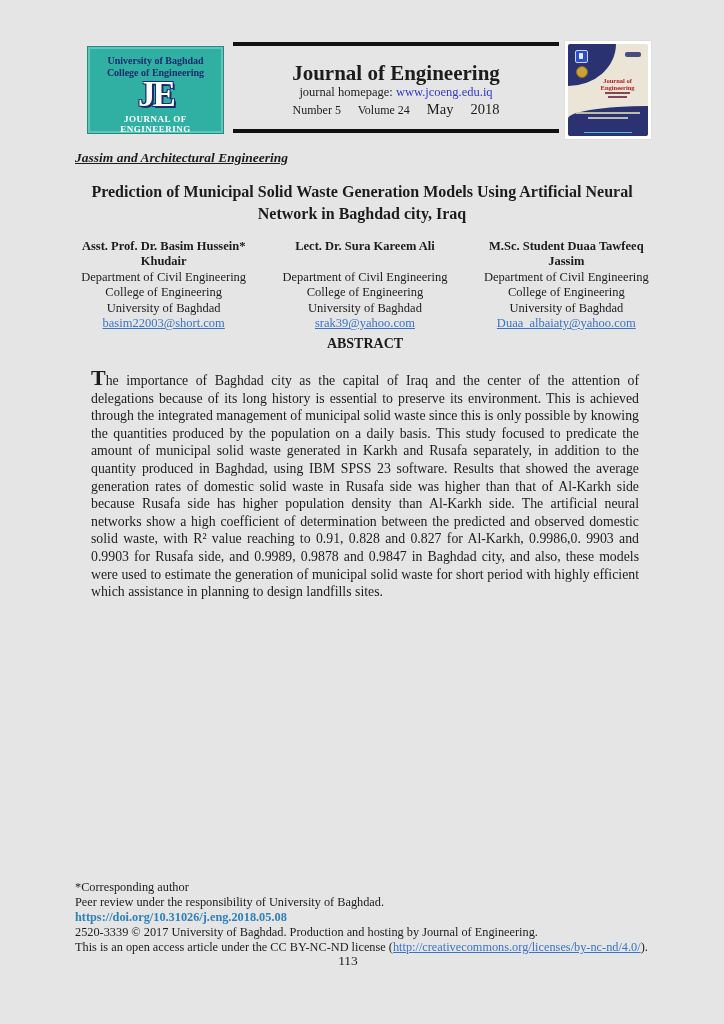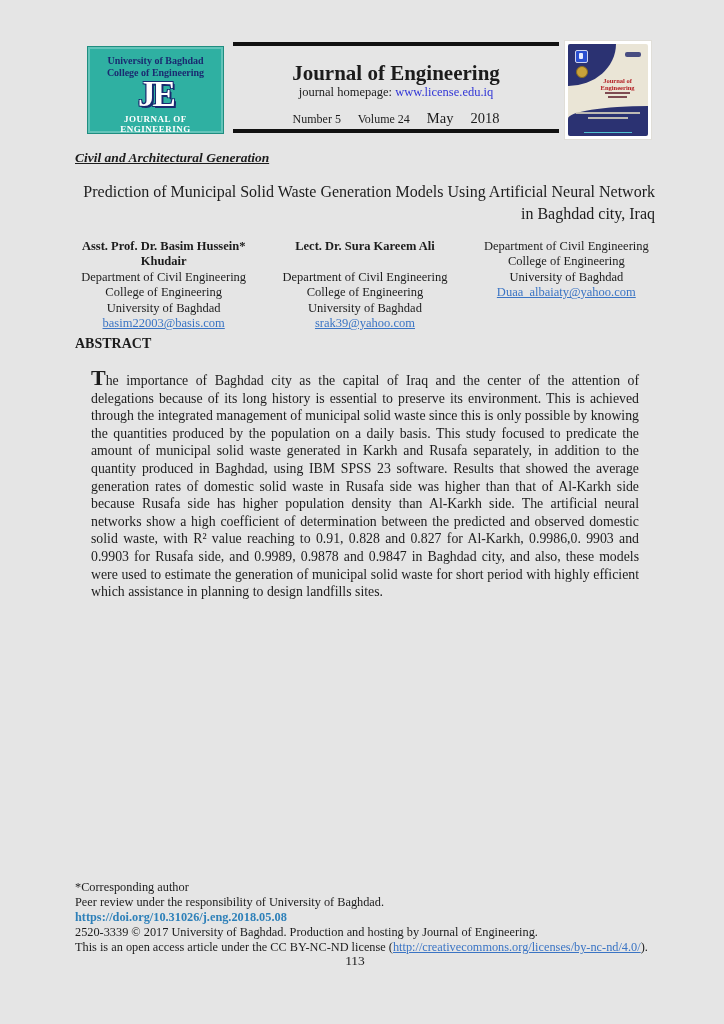--- a/index.html
+++ b/index.html
@@ -22,21 +22,21 @@
   }
   .logo-bottom { color:#ffffff; font-weight:bold; font-size:9px; letter-spacing:0.5px; margin-top:3px; }
 
   .header-center {
     position:absolute; left:233px; top:42px; width:326px; height:91px; box-sizing:border-box;
     border-top:4px solid #111; border-bottom:4px solid #111; text-align:center;
   }
   .journal-title { font-size:21px; font-weight:bold; margin-top:16px; line-height:22px; }
   .homepage-line { font-size:12.5px; margin-top:1px; }
   .homepage-link { color:#3136d6; cursor:pointer; }
-  .issue-line { font-size:12px; margin-top:10px; }
+  .issue-line { font-size:12px; margin-top:1px; }
   .issue-line .sp { display:inline-block; width:14px; }
   .issue-big { font-size:14.5px; }
 
   .cover-right {
     position:absolute; left:564px; top:40px; width:88px; height:100px; box-sizing:border-box;
     background:#ffffff; border:1px solid #e0ded8; padding:3px;
   }
   .cover { position:relative; width:100%; height:100%; background:#eae5d6; overflow:hidden; border-radius:2px; }
   .cover-topleft { position:absolute; left:0; top:0; width:60%; height:46%; background:#2b3272; border-bottom-right-radius:100% 100%; }
   .cover-band { position:absolute; left:0; bottom:0; width:100%; height:33%; background:#2b3272; border-top-left-radius:100% 42%; }
@@ -44,59 +44,59 @@
   .emblem-square:after { content:""; position:absolute; left:3px; top:2px; width:4px; height:6px; background:#e8ecff; border-radius:1px; }
   .emblem-seal { position:absolute; left:8px; top:22px; width:10px; height:10px; background:#c9a23a; border-radius:50%; border:1px solid #8a6d1f; }
   .emblem-topright { position:absolute; right:7px; top:8px; width:16px; height:5px; background:#2b3272; border-radius:2px; opacity:0.85; }
   .cover-title { position:absolute; top:36%; left:26%; width:72%; color:#b32025; font-weight:bold; font-size:6.5px; line-height:7px; text-align:center; }
   .cover-sub { position:absolute; left:46%; width:32%; height:2px; background:#7d4a52; }
   .cover-foot { position:absolute; left:10%; width:80%; height:2px; background:#d8d2be; opacity:0.85; }
   .cover-footline-teal { position:absolute; left:20%; bottom:3px; width:60%; height:1px; background:#4fc2cf; }
 
   
   .section-label { position:absolute; left:75px; top:150px; font-size:13.5px; font-weight:bold; font-style:italic; text-decoration:underline; }
-  .paper-title { position:absolute; left:69px; top:181px; width:586px; text-align:right; font-weight:normal; font-size:16px; line-height:22px; }
+  .paper-title { position:absolute; left:69px; top:181px; width:586px; text-align:center; font-weight:bold; font-size:16px; line-height:22px; }
 
   .authors { position:absolute; left:75px; top:239px; width:580px; display:flex;gap:24px; }
   .author-col { flex:1; text-align:center; font-size:12.5px; line-height:15.4px; }
   .author-name { font-weight:bold; height:31px; overflow:hidden; }
   .author-email { color:#3a74c4; text-decoration:underline; cursor:pointer; }
 
-  .abstract-heading { position:absolute; left:75px; top:336px; width:580px; font-weight:bold; font-size:14px; }
+  .abstract-heading { position:absolute; left:75px; top:336px; width:580px; text-align:center; font-weight:bold; font-size:14px; }
   .abstract-body { position:absolute; left:75px; top:353px; width:580px; font-size:13.8px; line-height:17.6px; text-align:justify; }
   .abstract-text { margin:16px; }
   .abstract-text::first-letter { font-size:22px; font-weight:bold; }
   .keywords { margin:0; text-align:left; }
   .kw-label { font-weight:bold; }
 
   
   .footer { position:absolute; left:75px; top:880px; width:600px; font-size:12.3px; line-height:15px; }
   .footer-line { white-space:nowrap; }
   .doi-link { color:#2e80b9; cursor:pointer;font-weight:bold; }
   .license-link { color:#3a74c4; text-decoration:underline; cursor:pointer; }
-  .page-number { position:absolute; left:65px; top:953px; width:580px; text-align:center; font-size:13.5px; }
+  .page-number { position:absolute; left:58px; top:953px; width:580px; text-align:center; font-size:13.5px; }
 </style>
 </head>
 <body>
 
 <div class="page">
 
   <div class="logo-left">
     <div class="logo-top">
       <div>University of Baghdad</div>
       <div>College of Engineering</div>
     </div>
     <div class="logo-je">JE</div>
     <div class="logo-bottom">JOURNAL OF ENGINEERING</div>
   </div>
 
   <div class="header-center">
     <div class="journal-title">Journal of Engineering</div>
     <div class="homepage-line">
-      <span>journal homepage: </span><span class="homepage-link">www.license.edu.iq</span>
+      <span>journal homepage: </span><span class="homepage-link">www.jcoeng.edu.iq</span>
     </div>
     <div class="issue-line">
       <span>Number 5</span><span class="sp"></span>
       <span>Volume 24</span><span class="sp"></span>
       <span class="issue-big">May</span><span class="sp"></span>
       <span class="issue-big">2018</span>
     </div>
   </div>
 
   <div class="cover-right">
@@ -108,45 +108,49 @@
       <div class="emblem-topright"></div>
       <div class="cover-title">Journal of Engineering</div>
       <div class="cover-sub" style="top:52%;"></div>
       <div class="cover-sub" style="top:56%; width:24%; left:50%;"></div>
       <div class="cover-foot" style="bottom:22px;"></div>
       <div class="cover-foot" style="bottom:17px; left:25%; width:50%;"></div>
       <div class="cover-footline-teal"></div>
     </div>
   </div>
 
-  <div class="section-label">Civil and Architectural Generation</div>
+  <div class="section-label">Jassim and Architectural Engineering</div>
   <div class="paper-title">Prediction of Municipal Solid Waste Generation Models Using Artificial Neural Network in Baghdad city, Iraq</div>
 
   <div class="authors">
     <div class="author-col">
       <div class="author-name">
         <div>Asst. Prof. Dr. Basim Hussein*</div>
         <div>Khudair</div>
       </div>
       <div>Department of Civil Engineering</div>
       <div>College of Engineering</div>
       <div>University of Baghdad</div>
-      <div><span class="author-email">basim22003@basis.com</span></div>
+      <div><span class="author-email">basim22003@short.com</span></div>
     </div>
     <div class="author-col">
       <div class="author-name">
         <div>Lect. Dr. Sura Kareem Ali</div>
         <div></div>
       </div>
       <div>Department of Civil Engineering</div>
       <div>College of Engineering</div>
       <div>University of Baghdad</div>
       <div><span class="author-email">srak39@yahoo.com</span></div>
     </div>
     <div class="author-col">
+      <div class="author-name">
+        <div>M.Sc. Student Duaa Tawfeeq</div>
+        <div>Jassim</div>
+      </div>
       <div>Department of Civil Engineering</div>
       <div>College of Engineering</div>
       <div>University of Baghdad</div>
       <div><span class="author-email">Duaa_albaiaty@yahoo.com</span></div>
     </div>
   </div>
 
   <div class="abstract-heading">ABSTRACT</div>
   <div class="abstract-body">
     <p class="abstract-text">The importance of Baghdad city as the capital of Iraq and the center of the attention of delegations because of its long history is essential to preserve its environment. This is achieved through the integrated management of municipal solid waste since this is only possible by knowing the quantities produced by the population on a daily basis. This study focused to predicate the amount of municipal solid waste generated in Karkh and Rusafa separately, in addition to the quantity produced in Baghdad, using IBM SPSS 23 software. Results that showed the average generation rates of domestic solid waste in Rusafa side was higher than that of Al-Karkh side because Rusafa side has higher population density than Al-Karkh side. The artificial neural networks show a high coefficient of determination between the predicted and observed domestic solid waste, with R² value reaching to 0.91, 0.828 and 0.827 for Al-Karkh, 0.9986,0. 9903 and 0.9903 for Rusafa side, and 0.9989, 0.9878 and 0.9847 in Baghdad city, and also, these models were used to estimate the generation of municipal solid waste for short period with highly efficient which assistance in planning to design landfills sites.</p>

